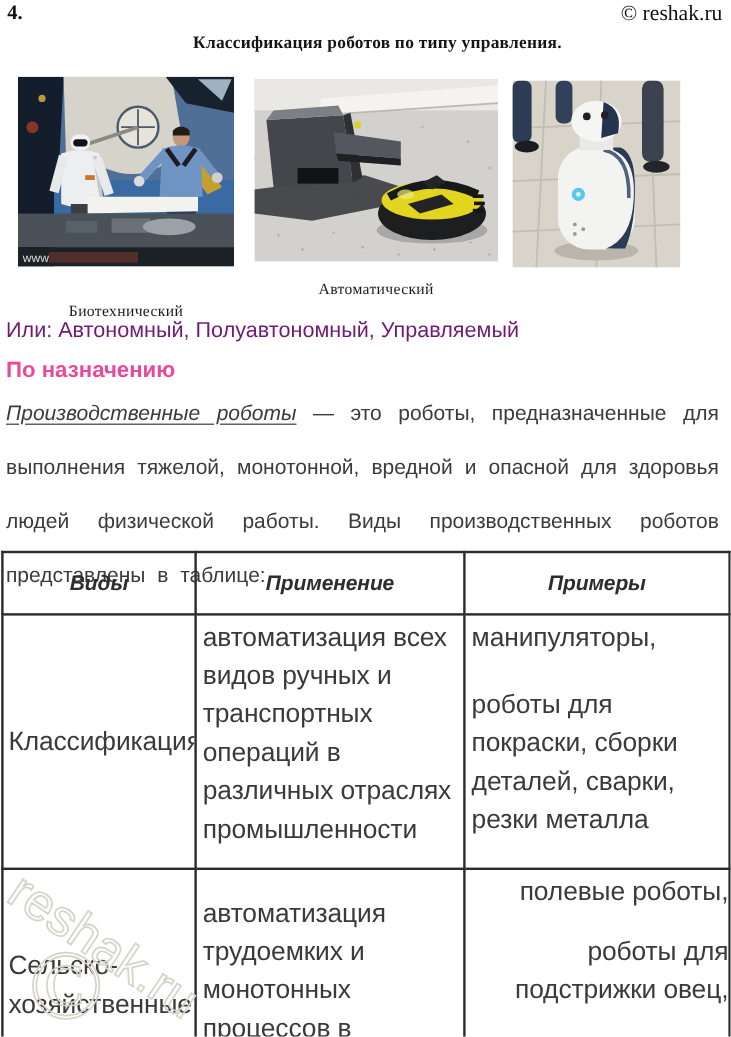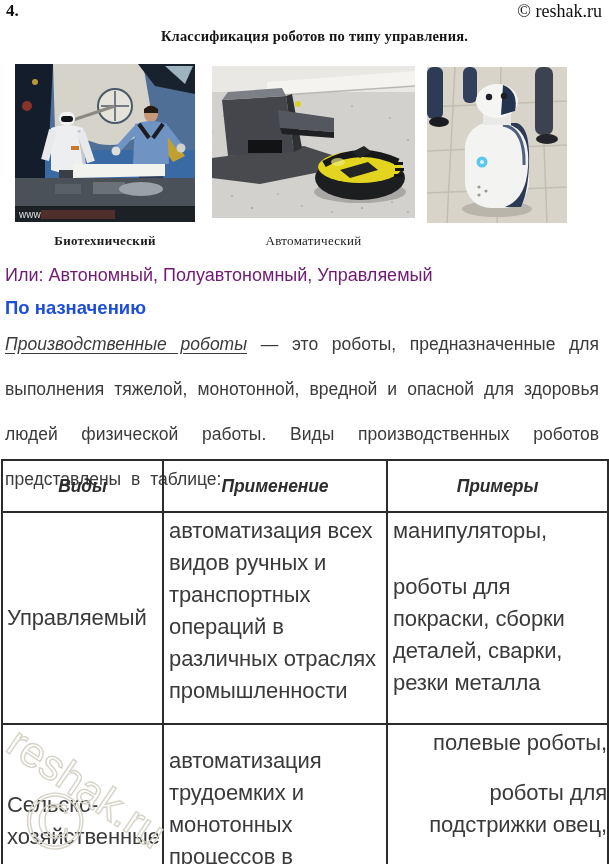--- a/index.html
+++ b/index.html
@@ -22,28 +22,28 @@
     letter-spacing:.2px;
   }
   
   .figure{position:absolute;}
   .figure svg{display:block;}
   .figure .caption{
     text-align:center;font-family:"Liberation Serif",serif;font-size:13px;color:#1c1c1c;
     letter-spacing:.3px;
   }
   .fig1{left:15px;top:64px;width:180px;}
-  .fig1 .caption{margin-top:11px;font-weight:bold;}
+  .fig1 .caption{margin-top:29px;}
   .fig2{left:212px;top:66px;width:203px;}
   .fig2 .caption{margin-top:15px;}
   .fig3{left:427px;top:67px;width:140px;}
   .fig3 .caption{margin-top:10px;}
   
   .alt-line{position:absolute;left:5px;top:265px;font-size:18px;color:#701a75;}
-  .section-heading{position:absolute;left:5px;top:297px;font-size:18.5px;font-weight:bold;color:#1d4ed8;}
+  .section-heading{position:absolute;left:5px;top:297px;font-size:18.5px;font-weight:bold;color:#ec4899;}
   .lead{
     position:absolute;left:5px;top:322px;width:594px;
     font-size:17.5px;line-height:45px;text-align:justify;text-align-last:left;
     word-spacing:5px;color:#3b3b3b;
   }
   .lead .term{font-style:italic;text-decoration:underline;text-underline-offset:3px;}
   
   table.robot-table{
     position:absolute;left:1px;top:459px;width:606px;
     border-collapse:collapse;table-layout:fixed;
@@ -233,21 +233,21 @@
         <col style="width:224px">
         <col style="width:221px">
       </colgroup>
     <tbody>
         <tr>
       <th>Виды</th>
       <th>Применение</th>
       <th>Примеры</th>
     </tr>
     <tr class="row-1">
-      <td class="kind-cell">Управляемый</td>
+      <td class="kind-cell">Классификация</td>
       <td class="app-cell">автоматизация всех видов ручных и транспортных операций в различных отраслях промышленности</td>
       <td class="ex-cell">
         <p>манипуляторы,</p>
         <p>роботы для покраски, сборки деталей, сварки, резки металла</p>
       </td>
     </tr>
     <tr class="row-2">
       <td class="kind-cell">Сельско-хозяйственные</td>
       <td class="app-cell">автоматизация трудоемких и монотонных процессов в сельском хозяйстве</td>
       <td class="ex-cell">

